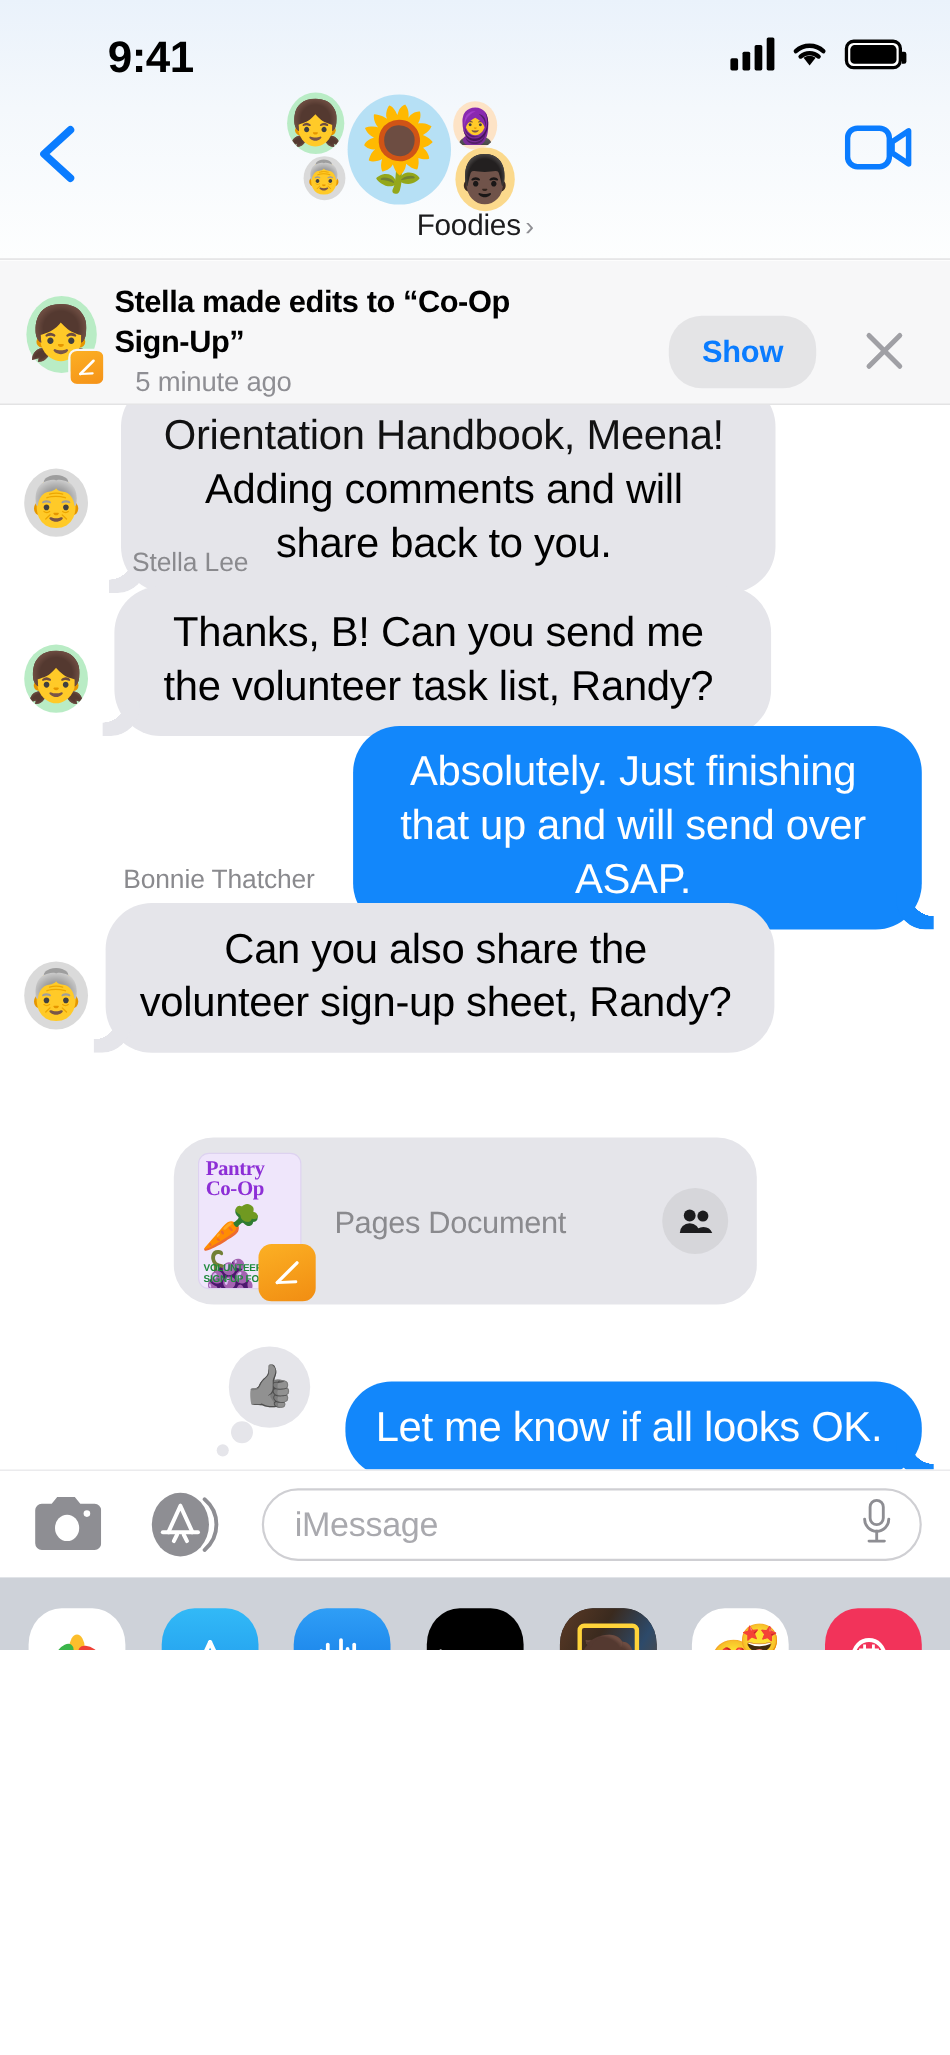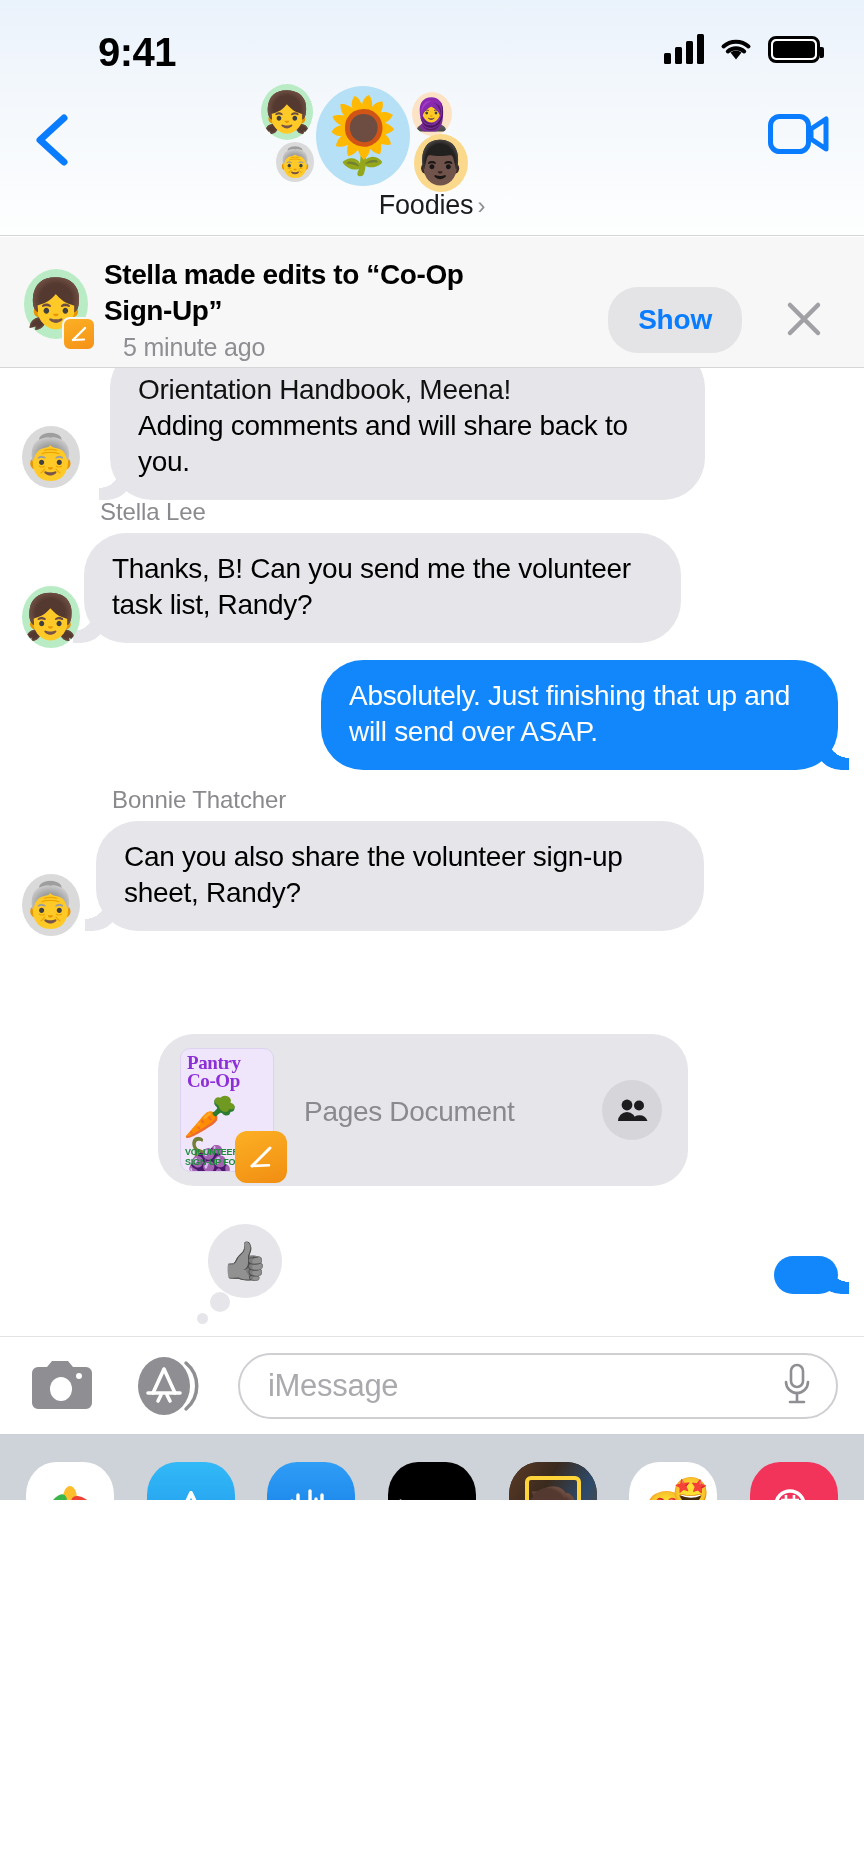--- a/index.html
+++ b/index.html
@@ -115,21 +115,21 @@
   .close-x { position: absolute; right: 38px; top: 60px; width: 44px; height: 44px; cursor:pointer; }
 
   
   .convo {
     position: absolute; top: 368px; left: 0; width: 864px; height: 968px;
     background: #fff; overflow: hidden;
   }
   .row { position: absolute; }
   .bubble {
     position: relative; border-radius: 42px; padding: 18px 36px 20px 28px;
-    font-size: 28px; line-height: 1.29; letter-spacing: -0.3px;
+    font-size: 38px; line-height: 1.29; letter-spacing: -0.3px; text-align: center;
   }
   .b-in { background: #e5e5ea; color: #000; }
   .b-out { background: #1287fb; color: #fff; }
   
   .tail-l {
     position:absolute; left:-11px; bottom:0px; width: 34px; height: 34px;
     background: #e5e5ea;
     border-bottom-right-radius: 26px;
     -webkit-mask: radial-gradient(circle 22px at 0% 0%, transparent 99%, #000 100%);
             mask: radial-gradient(circle 22px at 0% 0%, transparent 99%, #000 100%);
@@ -324,21 +324,21 @@
       <div class="bubble b-in" style="width:595px; padding-top:26px;">
         <div style="opacity:0.92">Orientation Handbook, Meena!</div>
         <div>Adding comments and will share back to you.</div>
         <div class="tail-l"></div>
       </div>
     </div>
     <div class="msg-avatar" style="left:22px; top:58px; background:#dadada;">
         <span>👵</span>
       </div>
 
-    <div class="row" style="left:84px; top:130px;">
+    <div class="row" style="left:104px; top:130px;">
       <div class="sender-name">Stella Lee</div>
       <div class="bubble b-in" style="width:597px;">
         <span>Thanks, B! Can you send me the volunteer task list, Randy?</span>
         <div class="tail-l"></div>
       </div>
     </div>
     <div class="msg-avatar" style="left:22px; top:218px; background:#b9ecc5;">
         <span>👧</span>
       </div>
 
@@ -394,20 +394,21 @@
           </svg>
         </div>
       </div>
     </div>
 
     <div class="tapback" style="left: 208px; top: 856px;">
         <span>👍</span>
       </div>
     <div class="row" style="right:26px; top:888px;">
       <div class="bubble b-out">
+        <span>Let me know if all looks OK.</span>
         <div class="tail-r"></div>
       </div>
     </div>
   </div>
 
   <div class="input-bar">
     <div class="camera-btn">
       <svg width="62" height="54" viewBox="0 0 62 54">
         <path d="M2 14 a6 6 0 0 1 6-6 h9 l5-6 h16 l5 6 h13 a6 6 0 0 1 6 6 v30 a6 6 0 0 1 -6 6 H8 a6 6 0 0 1 -6 -6 Z" fill="#8e8e93"></path>
         <ellipse cx="31" cy="30" rx="11" ry="12" fill="#fff"></ellipse>

